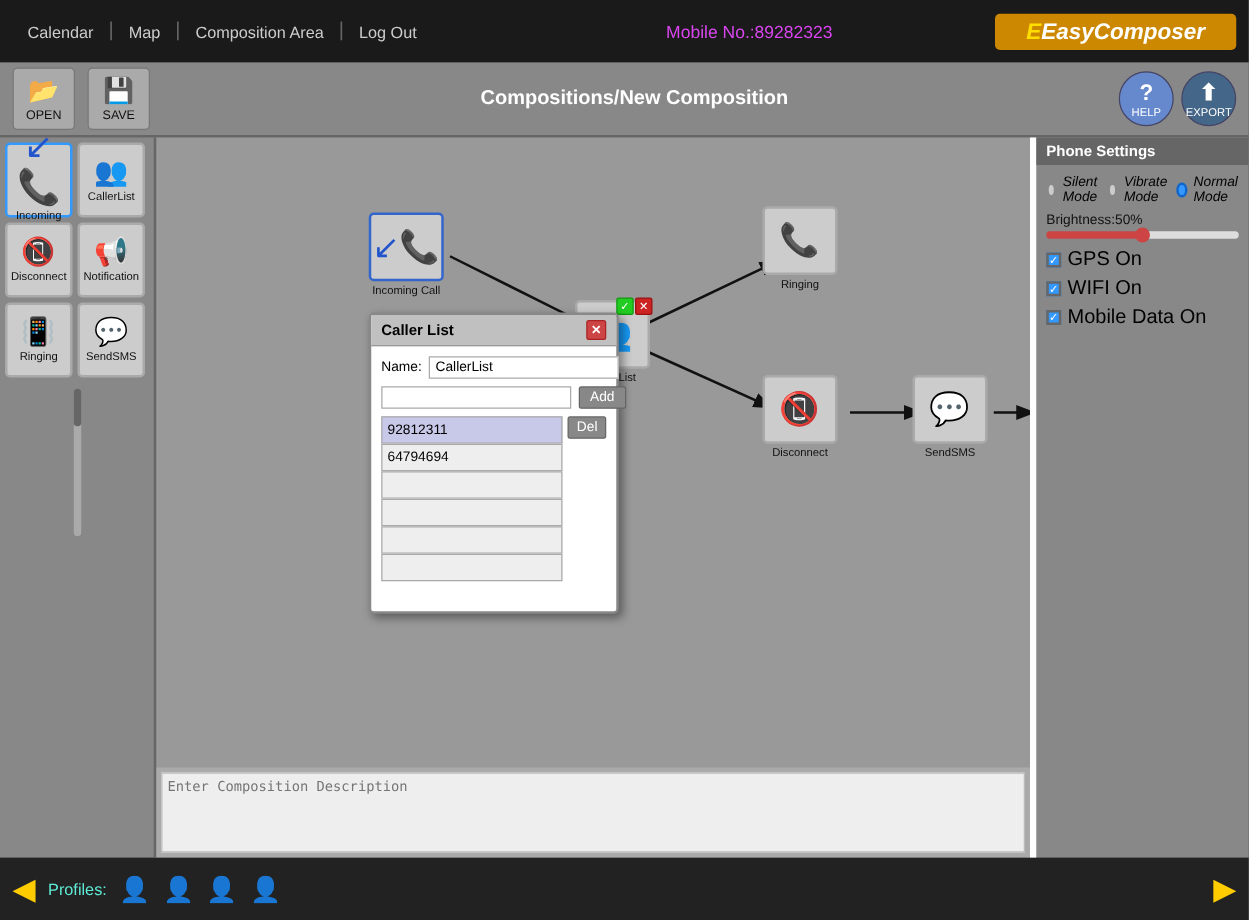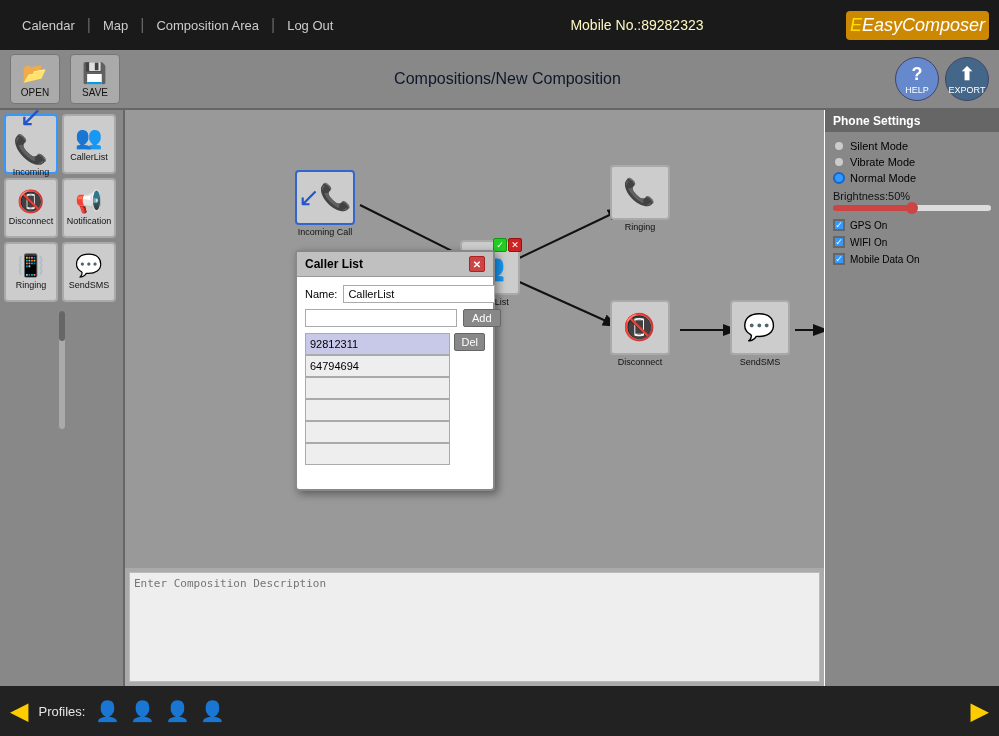--- a/index.html
+++ b/index.html
@@ -25,31 +25,31 @@
       text-decoration: none;
       padding: 0 12px;
       font-size: 13px;
       cursor: pointer;
     }
     #topbar .nav-sep {
       color: #666;
       font-size: 16px;
     }
     #topbar .mobile-no {
-      color: #fef9c3;
+      color: #d946ef;
       font-size: 14px;
       flex: 1;
       text-align: center;
     }
     #topbar .logo {
       background: #cc8800;
       color: #fff;
       font-size: 18px;
-      font-weight: normal;
-      padding: 4px 4px;
+      font-weight: bold;
+      padding: 4px 25px;
       border-radius: 4px;
       font-style: italic;
     }
     #topbar .logo span { color: #fff; }
 
     
     #toolbar {
       background: #888;
       height: 60px;
       display: flex;
@@ -72,22 +72,22 @@
       font-size: 10px;
       color: #111;
       gap: 2px;
     }
     .toolbar-icon { font-size: 20px; }
 
     #toolbar .title {
       flex: 1;
       text-align: center;
       font-size: 16px;
-      color: #0f172a;
-      font-weight: normal;
+      color: #ffffff;
+      font-weight: bold;
     }
     .help-export {
       display: flex;
       gap: 6px;
     }
     .he-btn {
       background: #6688cc;
       border: 1px solid #446;
       border-radius: 50%;
       width: 44px;
@@ -153,40 +153,40 @@
       position: relative;
       overflow: hidden;
     }
 
     
     #desc-area {
       position: absolute;
       bottom: 0;
       left: 0;
       right: 0;
-      height: 118px;
+      height: 72px;
       background: #aaa;
       padding: 4px;
     }
     #desc-area textarea {
       width: 100%;
       height: 100%;
       background: #eee;
       border: 1px solid #bbb;
       resize: none;
       font-size: 11px;
       color: #888;
       padding: 4px;
     }
 
     
     #phone-settings {
       width: 175px;
       background: #888;
-      border-left: 1px solid #ffffff;
+      border-left: 5px solid #ffffff;
       padding: 8px;
       overflow-y: auto;
     }
     #phone-settings h3 {
       background: #666;
       color: #fff;
       padding: 4px 8px;
       font-size: 12px;
       margin: -8px -8px 8px -8px;
     }
@@ -222,27 +222,27 @@
     .ps-slider2 .ps-slider-thumb { left: 50%; }
     .ps-slider3 {
       background: linear-gradient(to right, #cc4444 50%, #ddd 50%);
     }
     .ps-slider3 .ps-slider-thumb { left: 50%; }
     .ps-slider4 {
       background: linear-gradient(to right, #cc4444 50%, #ddd 50%);
     }
     .ps-slider4 .ps-slider-thumb { left: 50%; }
 
-    .ps-radio-group { display: flex; flex-direction: column; gap: 4px; margin: 6px 0; }
+    .ps-radio-group { display: flex; flex-direction: row; gap: 4px; margin: 6px 0; font-style: italic; }
     .ps-radio-item { display: flex; align-items: center; gap: 5px; font-size: 11px; cursor: pointer; }
     .ps-radio { width: 12px; height: 12px; border-radius: 50%; border: 2px solid #888; background: #ccc; }
     .ps-radio.checked { background: #3399ff; border-color: #1166cc; }
 
     .ps-check-group { display: flex; flex-direction: column; gap: 5px; }
-    .ps-check-item { display: flex; align-items: center; gap: 5px; font-size: 10px; cursor: pointer; }
+    .ps-check-item { display: flex; align-items: center; gap: 5px; font-size: 16px; cursor: pointer; }
     .ps-check { width: 12px; height: 12px; border: 2px solid #666; background: #3399ff; display: flex; align-items: center; justify-content: center; }
     .ps-check::after { content: '✓'; color: #fff; font-size: 9px; }
 
     
     .node {
       position: absolute;
       display: flex;
       flex-direction: column;
       align-items: center;
       cursor: pointer;
@@ -403,21 +403,21 @@
     
     #bottom-bar {
       height: 50px;
       background: #222;
       display: flex;
       align-items: center;
       padding: 0 10px;
       gap: 10px;
     }
     .bottom-label {
-      color: #e5e5e5;
+      color: #5eead4;
       font-size: 13px;
     }
     .bottom-profile {
       display: flex;
       align-items: center;
       justify-content: center;
       color: #ccc;
       font-size: 20px;
       cursor: pointer;
     }

